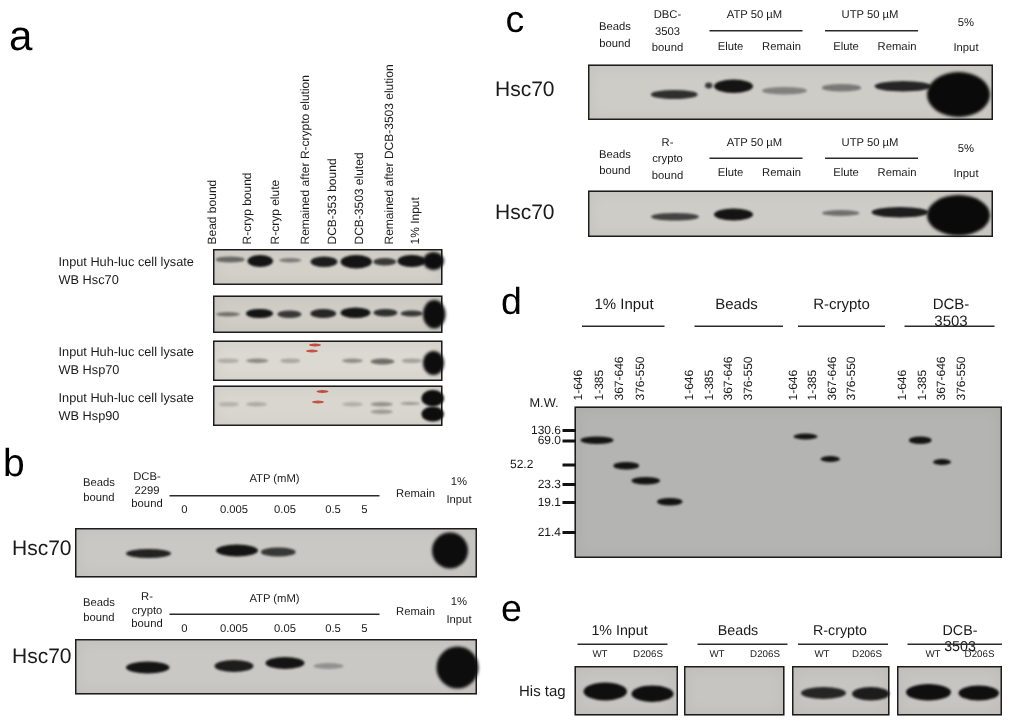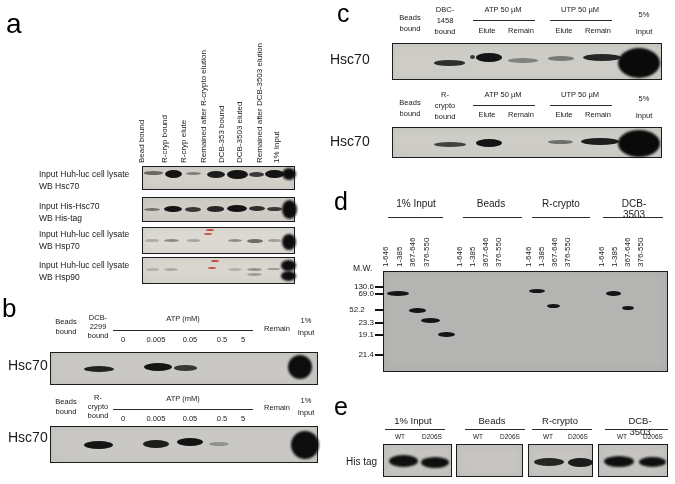--- a/index.html
+++ b/index.html
@@ -135,22 +135,20 @@
       <div class="band" style="left: 5px; top: 13px; width: 30px; height: 8px; opacity: 0.9; background: rgb(20, 20, 20); filter: blur(0.6px);"></div>
       <div class="band" style="left: 39px; top: 13px; width: 25px; height: 9px; opacity: 0.95; background: rgb(20, 20, 20); filter: blur(0.6px);"></div>
     </div>
   <div class="blot" style="left: 598px; top: 444px; width: 70px; height: 33px; background: rgb(198, 197, 193);">
       <div class="band" style="left: 5px; top: 11px; width: 30px; height: 11px; opacity: 1; background: rgb(15, 15, 15); filter: blur(0.8px);"></div>
       <div class="band" style="left: 40px; top: 12px; width: 27px; height: 10px; opacity: 1; background: rgb(15, 15, 15); filter: blur(0.8px);"></div>
     </div>
 
 <div class="lab" style="left: 39px; top: 169px; font-size: 8.5px; line-height: 11.5px;">Input Huh-luc cell lysate
 WB Hsc70</div>
-    <div class="lab" style="left: 39px; top: 201px; font-size: 8.5px; line-height: 11.5px;">Input His-Hsc70
-WB His-tag</div>
     <div class="lab" style="left: 39px; top: 229px; font-size: 8.5px; line-height: 11.5px;">Input Huh-luc cell lysate
 WB Hsp70</div>
     <div class="lab" style="left: 39px; top: 260px; font-size: 8.5px; line-height: 11.5px;">Input Huh-luc cell lysate
 WB Hsp90</div>
     <div class="lab" style="left: 8px; top: 358px; font-size: 14px; line-height: 15px;">Hsc70</div>
     <div class="lab" style="left: 8px; top: 430px; font-size: 14px; line-height: 15px;">Hsc70</div>
     <div class="lab center" style="left: 66px; top: 317px; font-size: 7.5px; line-height: 10px;">Beads
 bound</div>
     <div class="lab center" style="left: 98px; top: 313px; font-size: 7.5px; line-height: 9px;">DCB-
 2299
@@ -176,21 +174,21 @@
     <div class="lab center" style="left: 222px; top: 414px; font-size: 7.5px; line-height: 9px;">0.5</div>
     <div class="lab center" style="left: 243px; top: 414px; font-size: 7.5px; line-height: 9px;">5</div>
     <div class="lab center" style="left: 277px; top: 403px; font-size: 7.5px; line-height: 9px;">Remain</div>
     <div class="lab center" style="left: 306px; top: 395px; font-size: 7.5px; line-height: 12px;">1%
 Input</div>
     <div class="lab" style="left: 330px; top: 52px; font-size: 14px; line-height: 15px;">Hsc70</div>
     <div class="lab" style="left: 330px; top: 134px; font-size: 14px; line-height: 15px;">Hsc70</div>
     <div class="lab center" style="left: 410px; top: 12px; font-size: 7.5px; line-height: 11px;">Beads
 bound</div>
     <div class="lab center" style="left: 445px; top: 4px; font-size: 7.5px; line-height: 11px;">DBC-
-1458
+3503
 bound</div>
     <div class="lab center" style="left: 503px; top: 5px; font-size: 7.5px; line-height: 9px;">ATP 50 µM</div>
     <div class="lab center" style="left: 487px; top: 26px; font-size: 7.5px; line-height: 9px;">Elute</div>
     <div class="lab center" style="left: 521px; top: 26px; font-size: 7.5px; line-height: 9px;">Remain</div>
     <div class="lab center" style="left: 580px; top: 5px; font-size: 7.5px; line-height: 9px;">UTP 50 µM</div>
     <div class="lab center" style="left: 564px; top: 26px; font-size: 7.5px; line-height: 9px;">Elute</div>
     <div class="lab center" style="left: 598px; top: 26px; font-size: 7.5px; line-height: 9px;">Remain</div>
     <div class="lab center" style="left: 644px; top: 6px; font-size: 7.5px; line-height: 17px;">5%
 Input</div>
     <div class="lab center" style="left: 410px; top: 97px; font-size: 7.5px; line-height: 11px;">Beads
@@ -219,21 +217,21 @@
     <div class="uline" style="left: 113px; top: 330px; width: 140px;"></div>
     <div class="uline" style="left: 113px; top: 409px; width: 140px;"></div>
     <div class="uline" style="left: 473px; top: 20px; width: 62px;"></div>
     <div class="uline" style="left: 550px; top: 20px; width: 62px;"></div>
     <div class="uline" style="left: 473px; top: 105px; width: 62px;"></div>
     <div class="uline" style="left: 550px; top: 105px; width: 62px;"></div>
     <div class="lab" style="left: 340px; top: 282px; width: 34px; text-align: right; font-size: 8px; line-height: 9px;">130.6</div>
     <div class="tick" style="left: 375px; top: 286px; width: 9px;"></div>
     <div class="lab" style="left: 340px; top: 289px; width: 34px; text-align: right; font-size: 8px; line-height: 9px;">69.0</div>
     <div class="tick" style="left: 375px; top: 293px; width: 9px;"></div>
-    <div class="lab" style="left: 340px; top: 305px; width: 34px; text-align: center; font-size: 8px; line-height: 9px;">52.2</div>
+    <div class="lab" style="left: 340px; top: 305px; width: 34px; text-align: left; font-size: 8px; line-height: 9px;">52.2</div>
     <div class="tick" style="left: 375px; top: 309px; width: 9px;"></div>
     <div class="lab" style="left: 340px; top: 318px; width: 34px; text-align: right; font-size: 8px; line-height: 9px;">23.3</div>
     <div class="tick" style="left: 375px; top: 322px; width: 9px;"></div>
     <div class="lab" style="left: 340px; top: 330px; width: 34px; text-align: right; font-size: 8px; line-height: 9px;">19.1</div>
     <div class="tick" style="left: 375px; top: 334px; width: 9px;"></div>
     <div class="lab" style="left: 340px; top: 350px; width: 34px; text-align: right; font-size: 8px; line-height: 9px;">21.4</div>
     <div class="tick" style="left: 375px; top: 354px; width: 9px;"></div>
     <div class="lab center" style="left: 416px; top: 198px; font-size: 10px; line-height: 11px;">1% Input</div>
     <div class="uline" style="left: 388px; top: 217px; width: 55px;"></div>
     <div class="vlab" style="left: 389.5px; top: 258px; font-size: 8px; line-height: 9px; height: 9px;">1-646</div>

